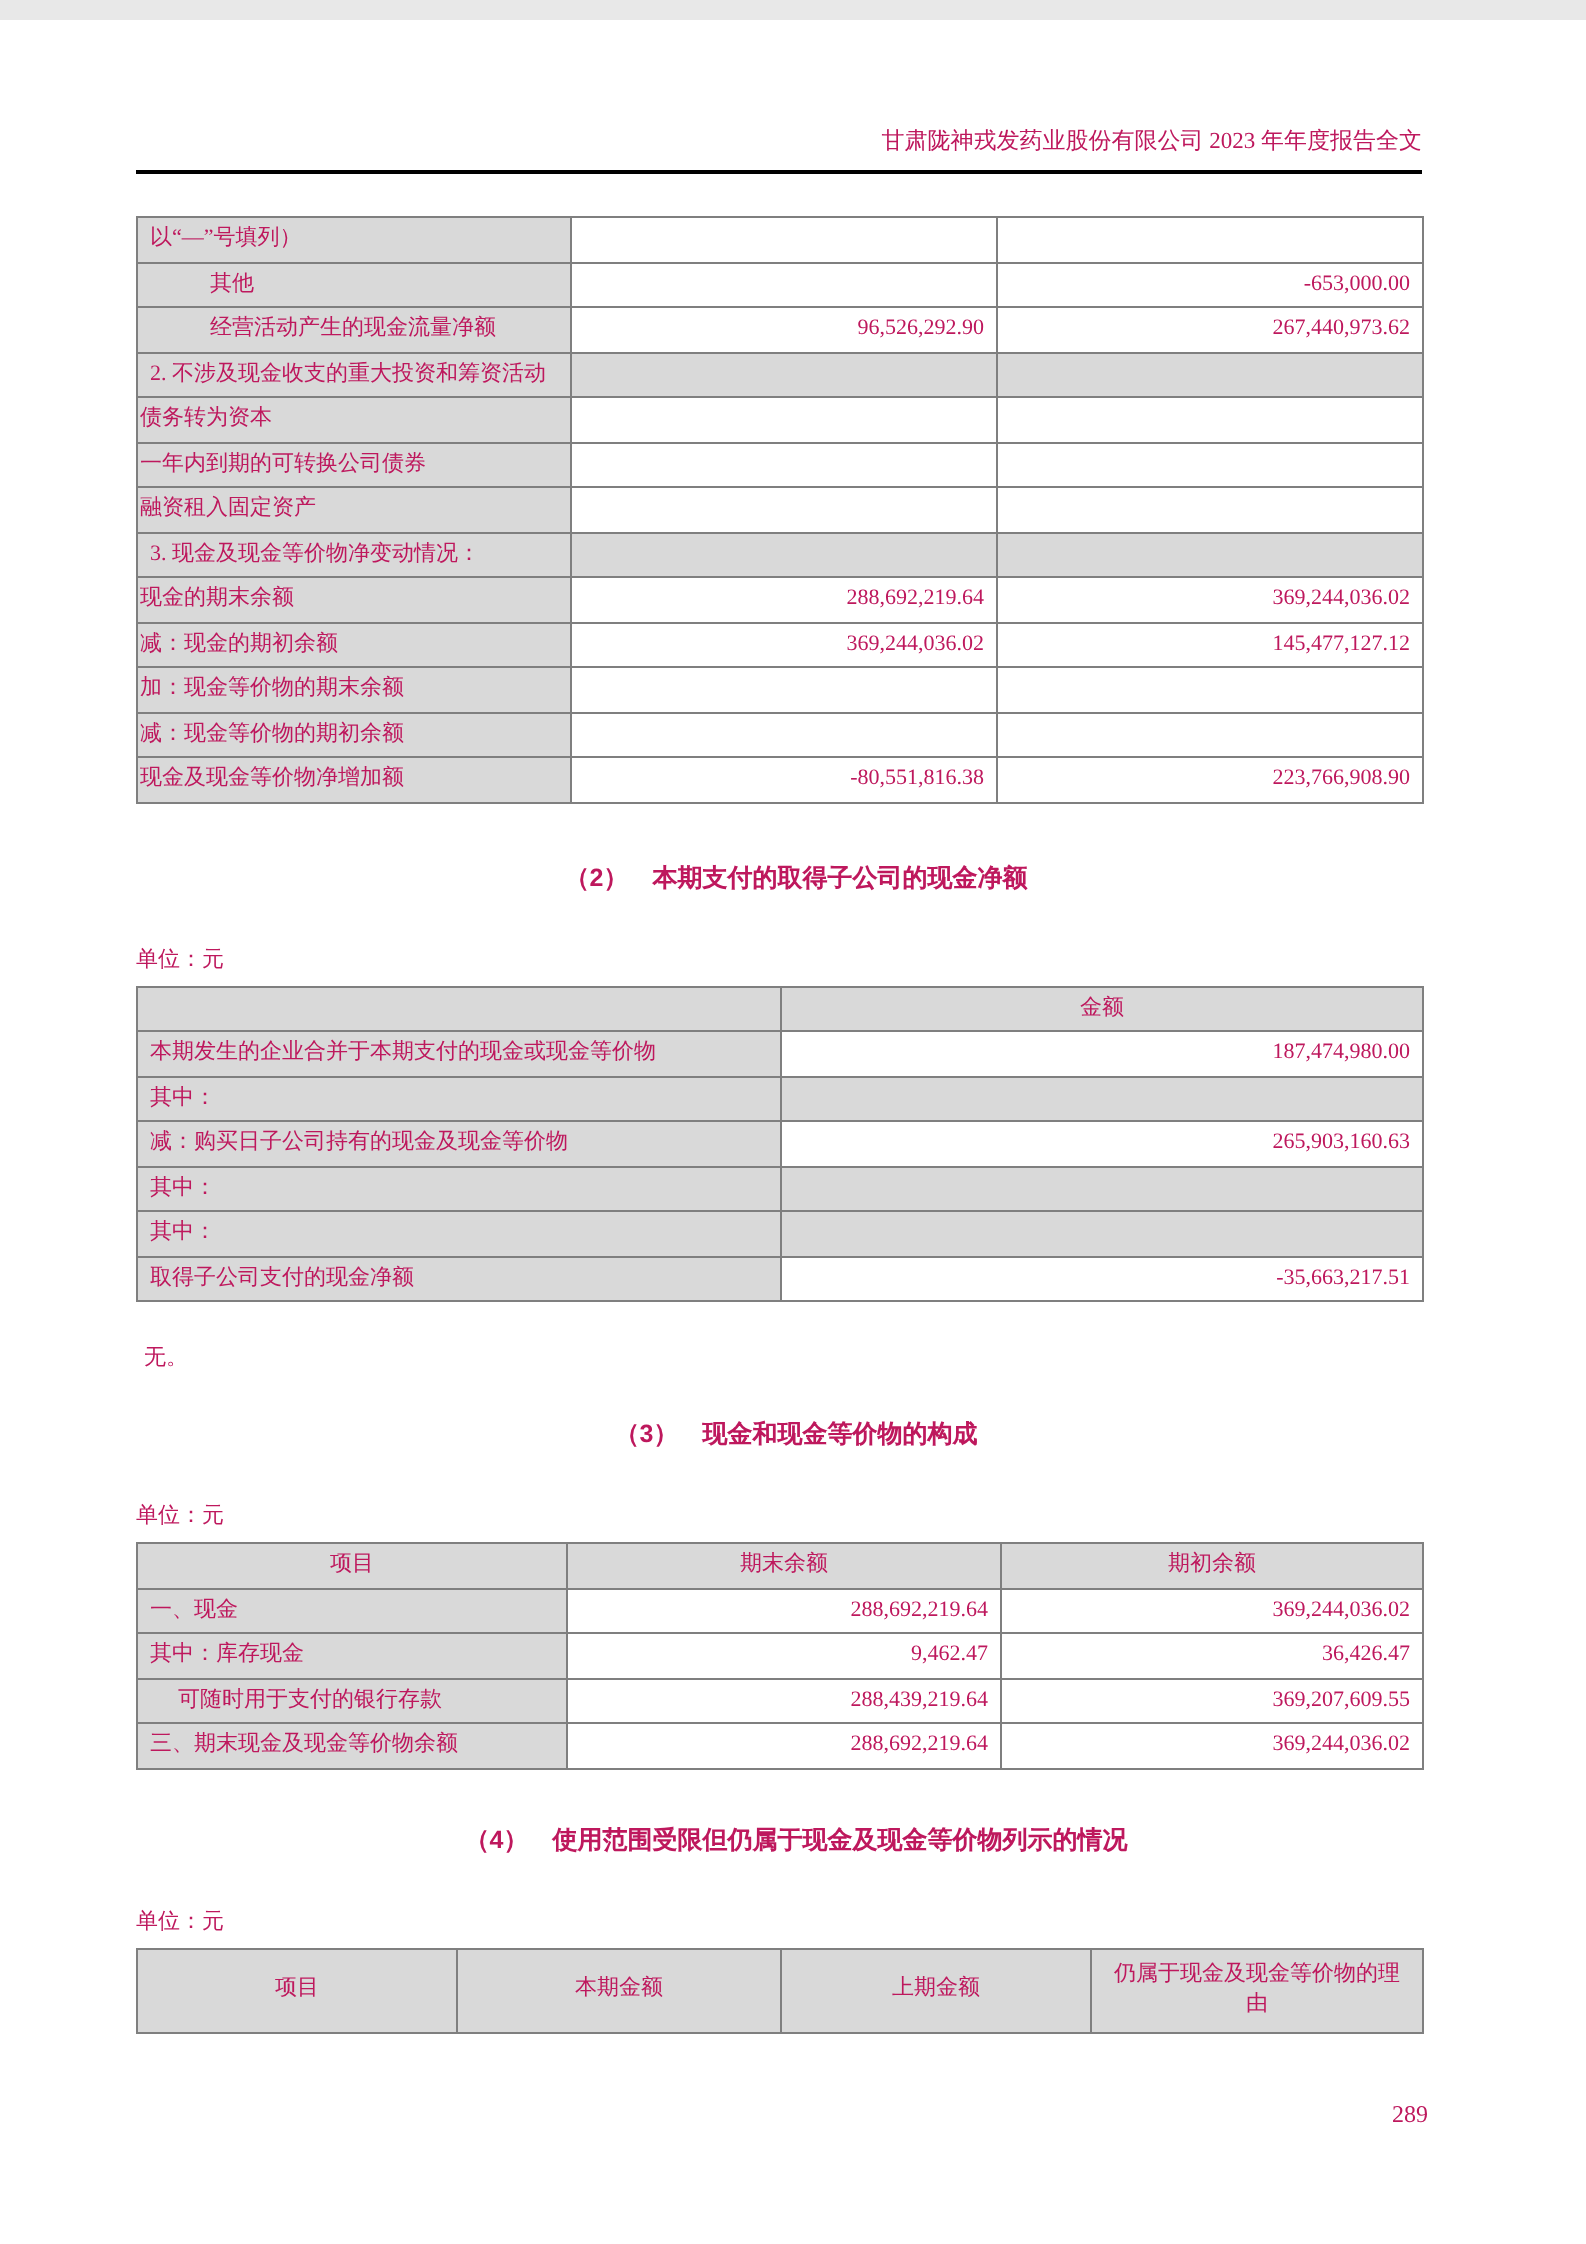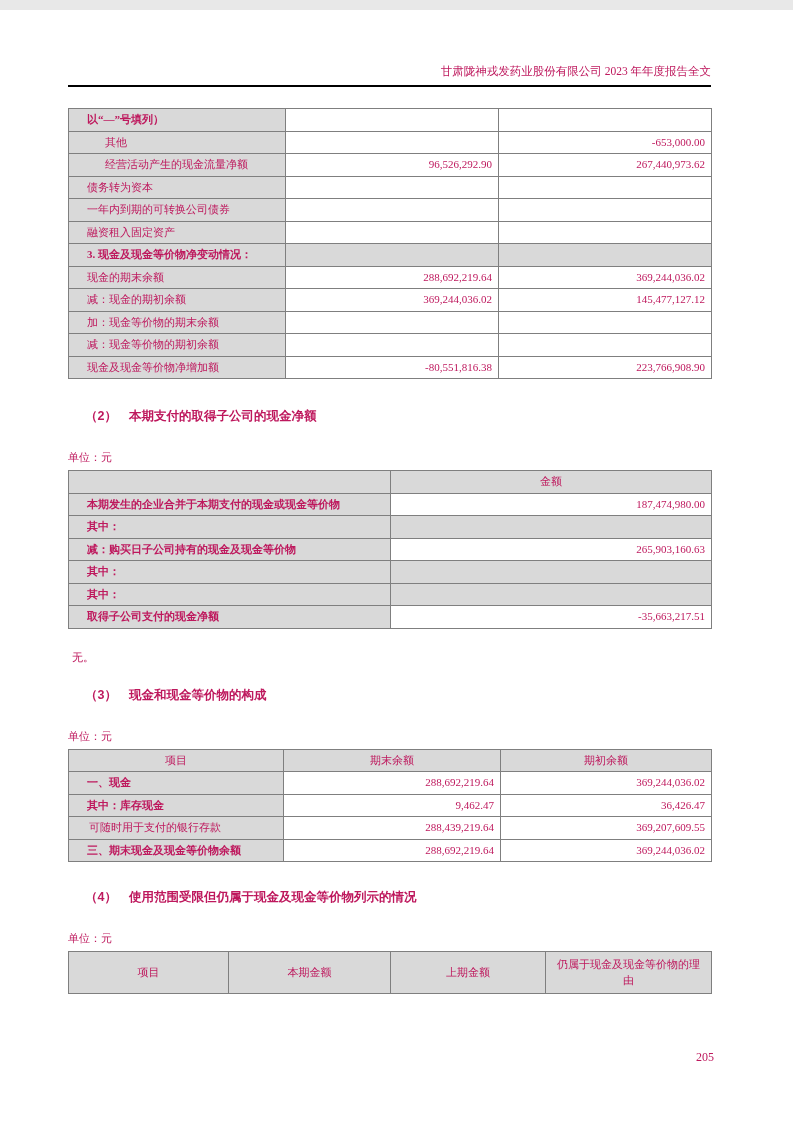--- a/index.html
+++ b/index.html
@@ -33,29 +33,30 @@
     line-height: 15.5px;
     vertical-align: middle;
     font-weight: normal;
     word-break: break-all;
   }
   tr { height: 22px; }
   .lab { background: #d9d9d9; text-align: left; }
   .val { background: #ffffff; text-align: right; }
   .shaded { background: #d9d9d9; }
   .hdr { text-align: center; }
-  .ind0 { padding-left: 18px; font-weight: bold; }
-  .ind1 { padding-left: 18px; }
+  .ind0 { padding-left: 6px; }
+  .ind1 { padding-left: 1px; }
   .ind2 { padding-left: 36px; }
   .ind3 { padding-left: 20px; }
   .section-heading {
     font-family: "Liberation Sans", "DejaVu Sans", sans-serif;
     font-weight: bold;
     font-size: 12.5px;
     margin-left: 17px;
+    text-align: center;
   }
   .section-heading .num { margin-right: 12px; }
   .unit-line {
     text-align: left;
     font-size: 11px;
     line-height: 15px;
     font-family: Liberation Serif, serif;
   }
   .note-text { font-size: 11px; line-height: 15px; margin-left: 4px; }
   .t1 { margin-top: 21px; }
@@ -101,20 +102,25 @@
             <td class="lab ind2">其他</td>
             <td class="val"></td>
             <td class="val">-653,000.00</td>
           </tr>
           <tr>
             <td class="lab ind2">经营活动产生的现金流量净额</td>
             <td class="val">96,526,292.90</td>
             <td class="val">267,440,973.62</td>
           </tr>
           <tr>
+            <td class="lab ind0 shaded">2. 不涉及现金收支的重大投资和筹资活动</td>
+            <td class="val shaded"></td>
+            <td class="val shaded"></td>
+          </tr>
+          <tr>
             <td class="lab ind1">债务转为资本</td>
             <td class="val"></td>
             <td class="val"></td>
           </tr>
           <tr>
             <td class="lab ind1">一年内到期的可转换公司债券</td>
             <td class="val"></td>
             <td class="val"></td>
           </tr>
           <tr>
@@ -263,14 +269,14 @@
           <td class="lab hdr">项目</td>
           <td class="val shaded hdr">本期金额</td>
           <td class="val shaded hdr">上期金额</td>
           <td class="val shaded hdr">仍属于现金及现金等价物的理由</td>
         </tr>
       </tbody>
     </table>
 
   </div>
 
-  <div class="page-number">205</div>
+  <div class="page-number">289</div>
 </div>
 
 </body></html>

